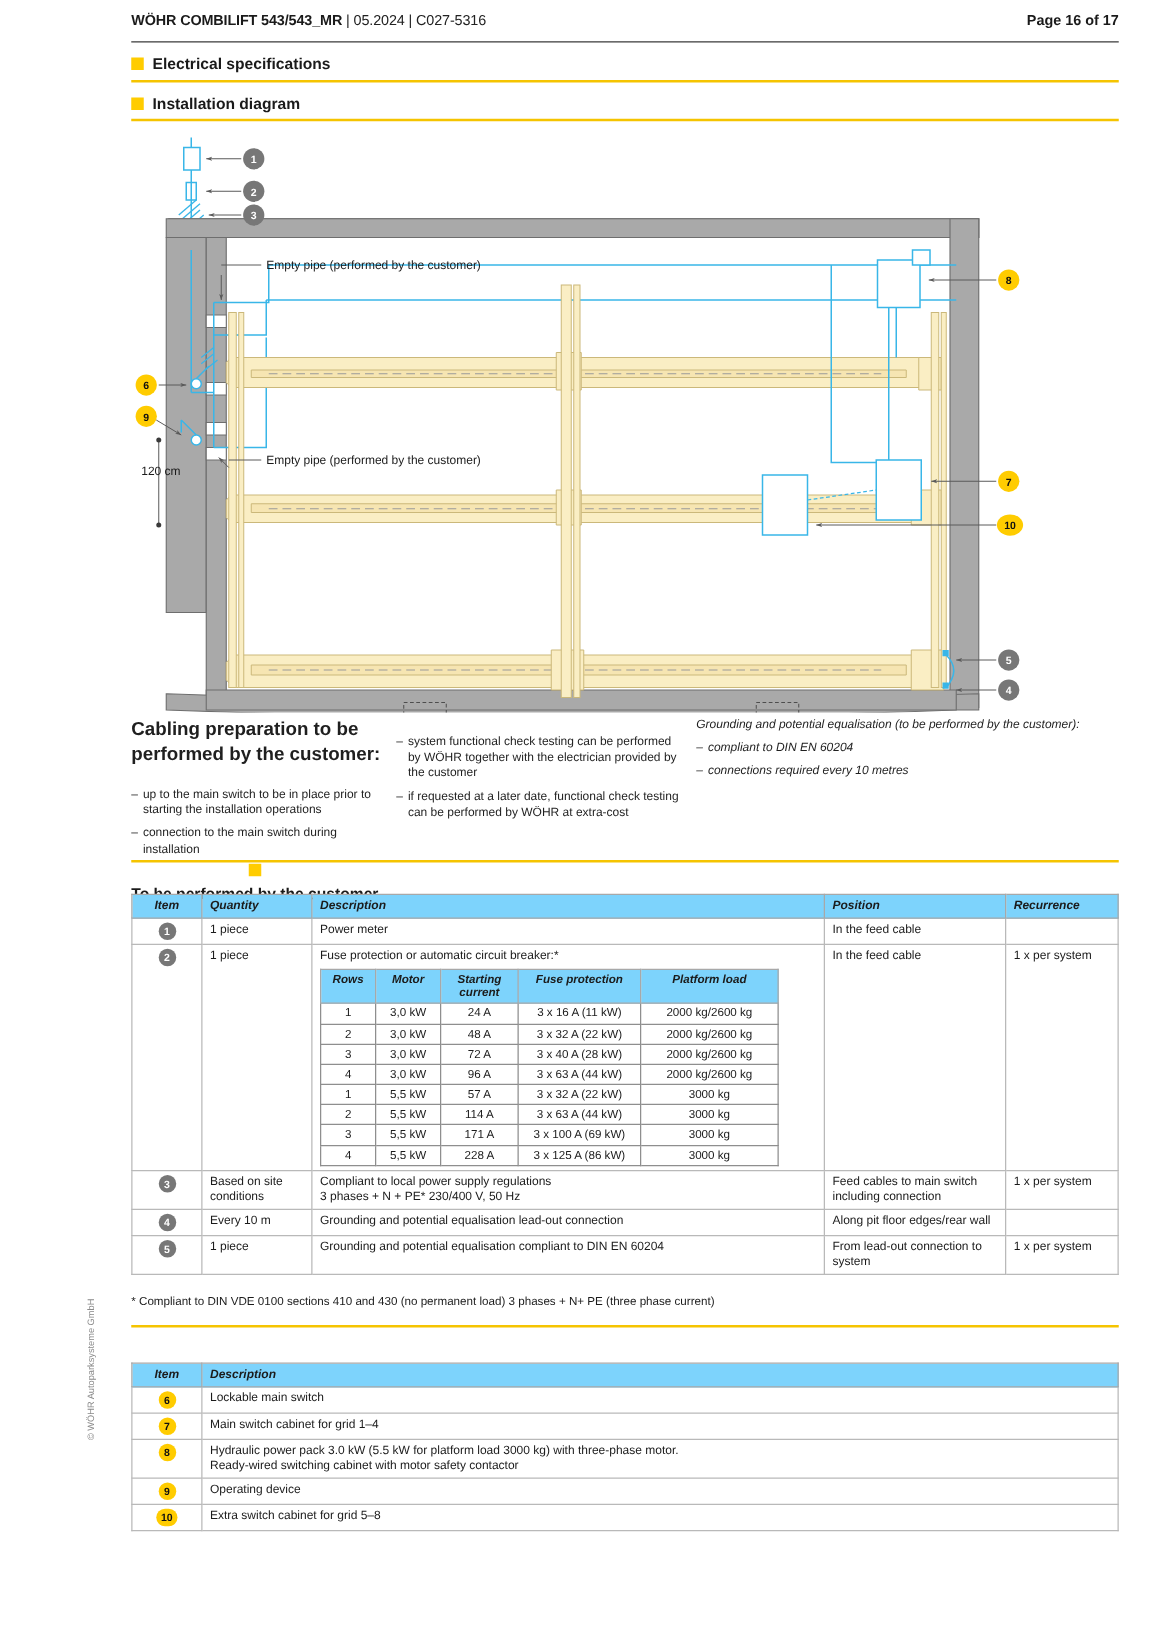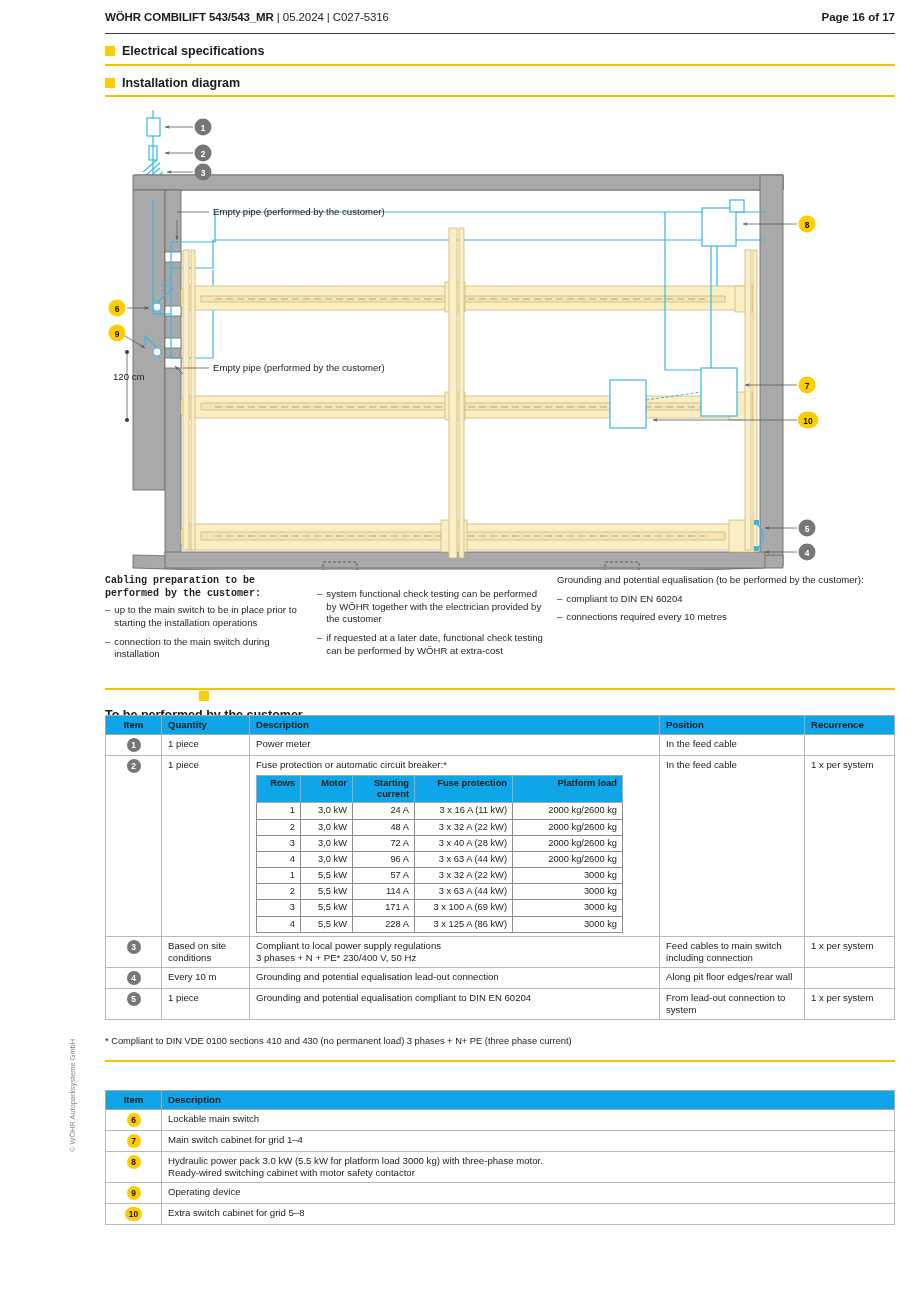--- a/index.html
+++ b/index.html
@@ -30,36 +30,36 @@
   .sqr { width:10px; height:10px; background:#ffcc00; display:inline-block; flex:0 0 auto; }
   .sechead .sub { font-weight:400; font-size:10.5px; }
 
   
   .diagram { position:absolute; left:105px; top:100px; width:790px; height:470px; }
   .diagram svg { display:block; }
 
   
   .notes { position:absolute; left:105px; top:574px; width:790px; height:100px;
            font-size:9.6px; line-height:1.32; color:#1f1f1f; }
-  .notes-title { font-weight:700; font-size:10px; margin-bottom:4px;font-family:Liberation Mono, monospace; }
+  .notes-title { font-weight:700; font-size:15px; margin-bottom:16px; }
   .notes-cols { display:flex; gap:0; }
   .ncol { }
   .ncol1 { width:212px; padding-right:6px; }
   .ncol2 { width:240px; padding-right:8px; }
-  .ncol3 { width:330px; }
+  .ncol3 { width:330px;font-style:italic; }
   .bullet { display:flex; gap:4px; margin-bottom:6px; }
   .bullet .dash { flex:0 0 auto; }
   .bullet .txt { }
   .ncol3 .lead { margin-bottom:6px; }
 
   
   table.wt { border-collapse:collapse; width:790px; font-size:9.6px; color:#1b1b1b; }
   table.wt th, table.wt td { border:1px solid #b9b9b9; padding:3px 6px; vertical-align:top;
                              text-align:left; font-weight:400; line-height:1.26; }
-  table.wt thead th { background:#0ea5e9; font-weight:700; border-color:#a8a8a8; }
+  table.wt thead th { background:#7dd3fc; font-weight:700; border-color:#a8a8a8;font-style:italic; }
   .t1 { position:absolute; left:105px; top:715px; }
   .t2 { position:absolute; left:105px; top:1090px; }
 
   .c-item  { width:56px; text-align:center !important; }
   .c-qty   { width:88px; }
   .c-desc  { }
   .c-pos   { width:145px; }
   .c-rec   { width:90px; }
 
   td.c-item, th.c-item { text-align:center !important; }
@@ -68,21 +68,21 @@
   .badge { display:inline-flex; align-items:center; justify-content:center;
            width:14px; height:14px; border-radius:50%; font-size:8.4px;
            font-weight:700; line-height:1; }
   .badge.gray { background:#777; color:#fff; }
   .badge.yellow { background:#ffcc00; color:#111; }
   .badge.wide { width:17px; height:14px; border-radius:8px; }
 
   
   table.inner { border-collapse:collapse; margin-top:4px; font-size:9.3px; }
   table.inner th, table.inner td { border:1px solid #8e8e8e; padding:2px 5px;
-                                   text-align:right; line-height:1.2; font-weight:400; }
+                                   text-align:center; line-height:1.2; font-weight:400; }
   table.inner th { font-weight:700; }
   .inn-rows { width:44px; }
   .inn-motor { width:52px; }
   .inn-start { width:62px; }
   .inn-fuse { width:98px; }
   .inn-load { width:110px; }
 
   
   .footnote { position:absolute; left:105px; top:1036px; width:790px;
               font-size:9.3px; color:#1b1b1b; }

